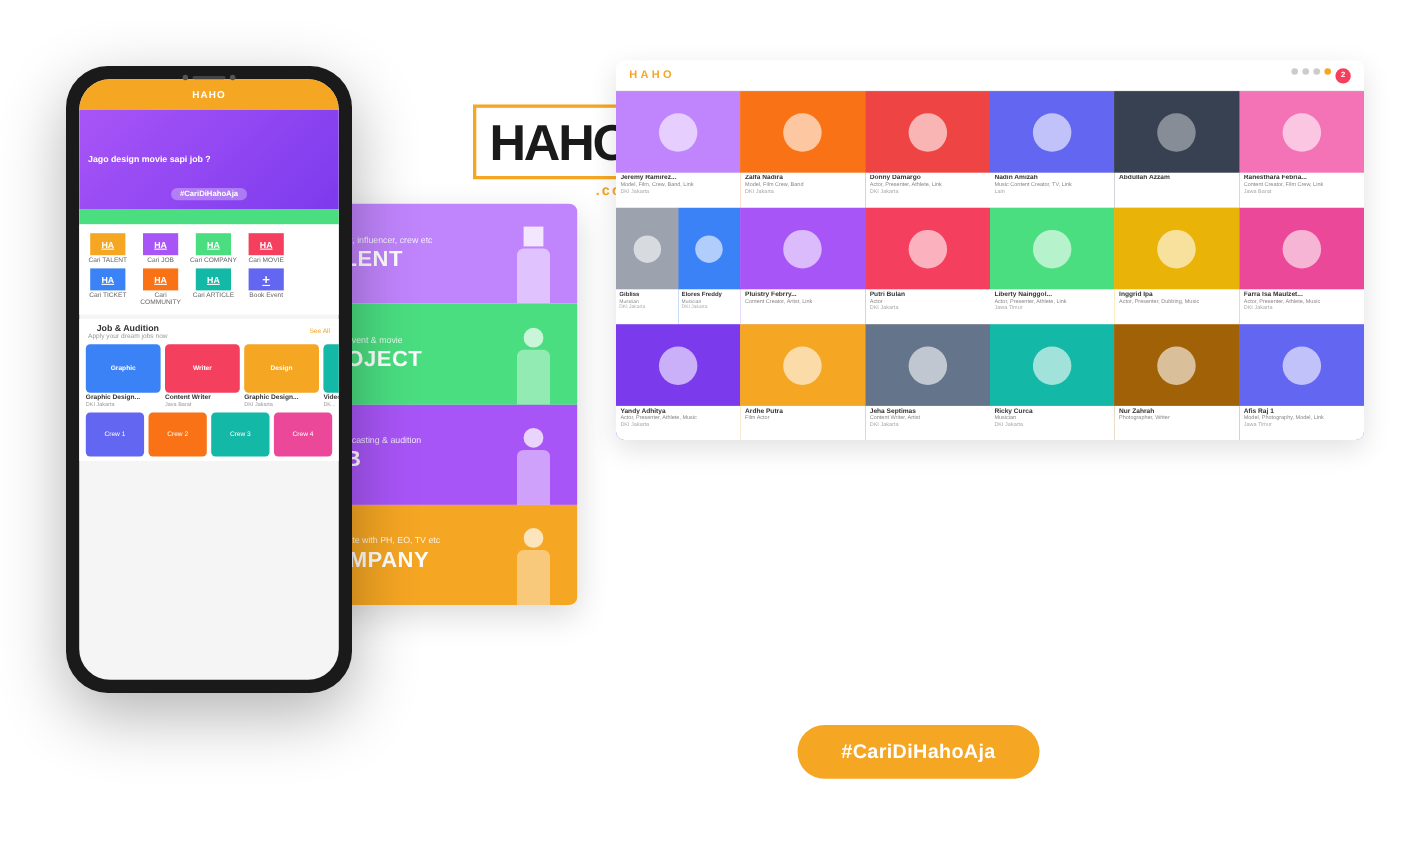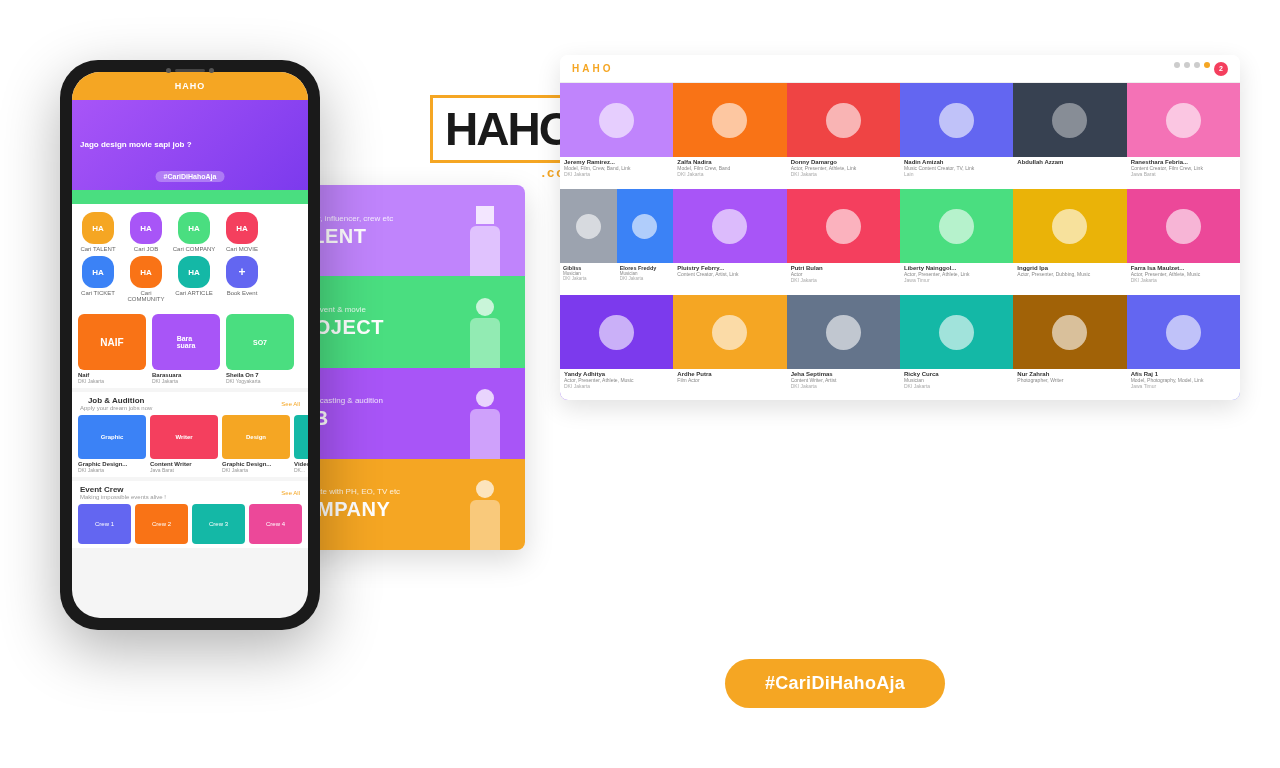--- a/index.html
+++ b/index.html
@@ -97,28 +97,29 @@
     .phone-icon-item {
       width: 44px;
       display: flex;
       flex-direction: column;
       align-items: center;
       gap: 2px;
     }
 
     .phone-icon-box {
       width: 32px;
-      height: 32px;
-      border-radius: 12px;
+      height: 20px;
+      border-radius: 0;
       display: flex;
       align-items: center;
       justify-content: center;
       font-size: 8px;
       font-weight: bold;
       color: white;
+      text-decoration: underline;
     }
 
     .phone-icon-label {
       font-size: 6px;
       color: #666;
       text-align: center;
     }
 
     .phone-section-title {
       background: white;
@@ -424,37 +425,20 @@
         <div class="phone-icon-item">
           <div class="phone-icon-box" style="background:#14b8a6;">HA</div>
           <div class="phone-icon-label">Cari ARTICLE</div>
         </div>
         <div class="phone-icon-item">
           <div class="phone-icon-box" style="background:#6366f1;font-size:12px;">+</div>
           <div class="phone-icon-label">Book Event</div>
         </div>
       </div>
 
-      <div class="phone-talent-row">
-        <div class="phone-talent-card">
-          <div class="phone-talent-img" style="background:#f97316; font-size:10px;">NAIF</div>
-          <div class="phone-talent-name">Naif</div>
-          <div class="phone-talent-loc">DKI Jakarta</div>
-        </div>
-        <div class="phone-talent-card">
-          <div class="phone-talent-img" style="background:#a855f7; font-size:7px;">Bara<br>suara</div>
-          <div class="phone-talent-name">Barasuara</div>
-          <div class="phone-talent-loc">DKI Jakarta</div>
-        </div>
-        <div class="phone-talent-card">
-          <div class="phone-talent-img" style="background:#4ade80; font-size:7px;">SO7</div>
-          <div class="phone-talent-name">Sheila On 7</div>
-          <div class="phone-talent-loc">DKI Yogyakarta</div>
-        </div>
-      </div>
 
       <div class="phone-section-header" style="margin-top:4px;">
         <div>
           <div class="phone-section-title" style="padding:0;text-align:center;">Job &amp; Audition</div>
           <div class="phone-section-sub" style="padding:0;">Apply your dream jobs now</div>
         </div>
         <div class="phone-see-all">See All</div>
       </div>
       <div class="phone-job-row">
         <div class="phone-job-card">
@@ -472,27 +456,20 @@
           <div class="phone-talent-name">Graphic Design...</div>
           <div class="phone-talent-loc">DKI Jakarta</div>
         </div>
         <div class="phone-job-card">
           <div class="phone-job-img" style="background:#14b8a6; border-radius:4px; width:68px; height:44px; display:flex; align-items:center; justify-content:center; font-size:6px; color:white; font-weight:bold;">Video</div>
           <div class="phone-talent-name">Video...</div>
           <div class="phone-talent-loc">DK...</div>
         </div>
       </div>
 
-      <div class="phone-section-header" style="margin-top:4px; background:white;">
-        <div>
-          <div class="phone-section-title" style="padding:0;">Event Crew</div>
-          <div class="phone-section-sub" style="padding:0;">Making impossible events alive !</div>
-        </div>
-        <div class="phone-see-all">See All</div>
-      </div>
       <div class="phone-event-row">
         <div style="width:68px; height:40px; background:#6366f1; border-radius:4px; display:flex; align-items:center; justify-content:center; font-size:6px; color:white;">Crew 1</div>
         <div style="width:68px; height:40px; background:#f97316; border-radius:4px; display:flex; align-items:center; justify-content:center; font-size:6px; color:white;">Crew 2</div>
         <div style="width:68px; height:40px; background:#14b8a6; border-radius:4px; display:flex; align-items:center; justify-content:center; font-size:6px; color:white;">Crew 3</div>
         <div style="width:68px; height:40px; background:#ec4899; border-radius:4px; display:flex; align-items:center; justify-content:center; font-size:6px; color:white;">Crew 4</div>
       </div>
     </div>
   </div>
 </div>
 

